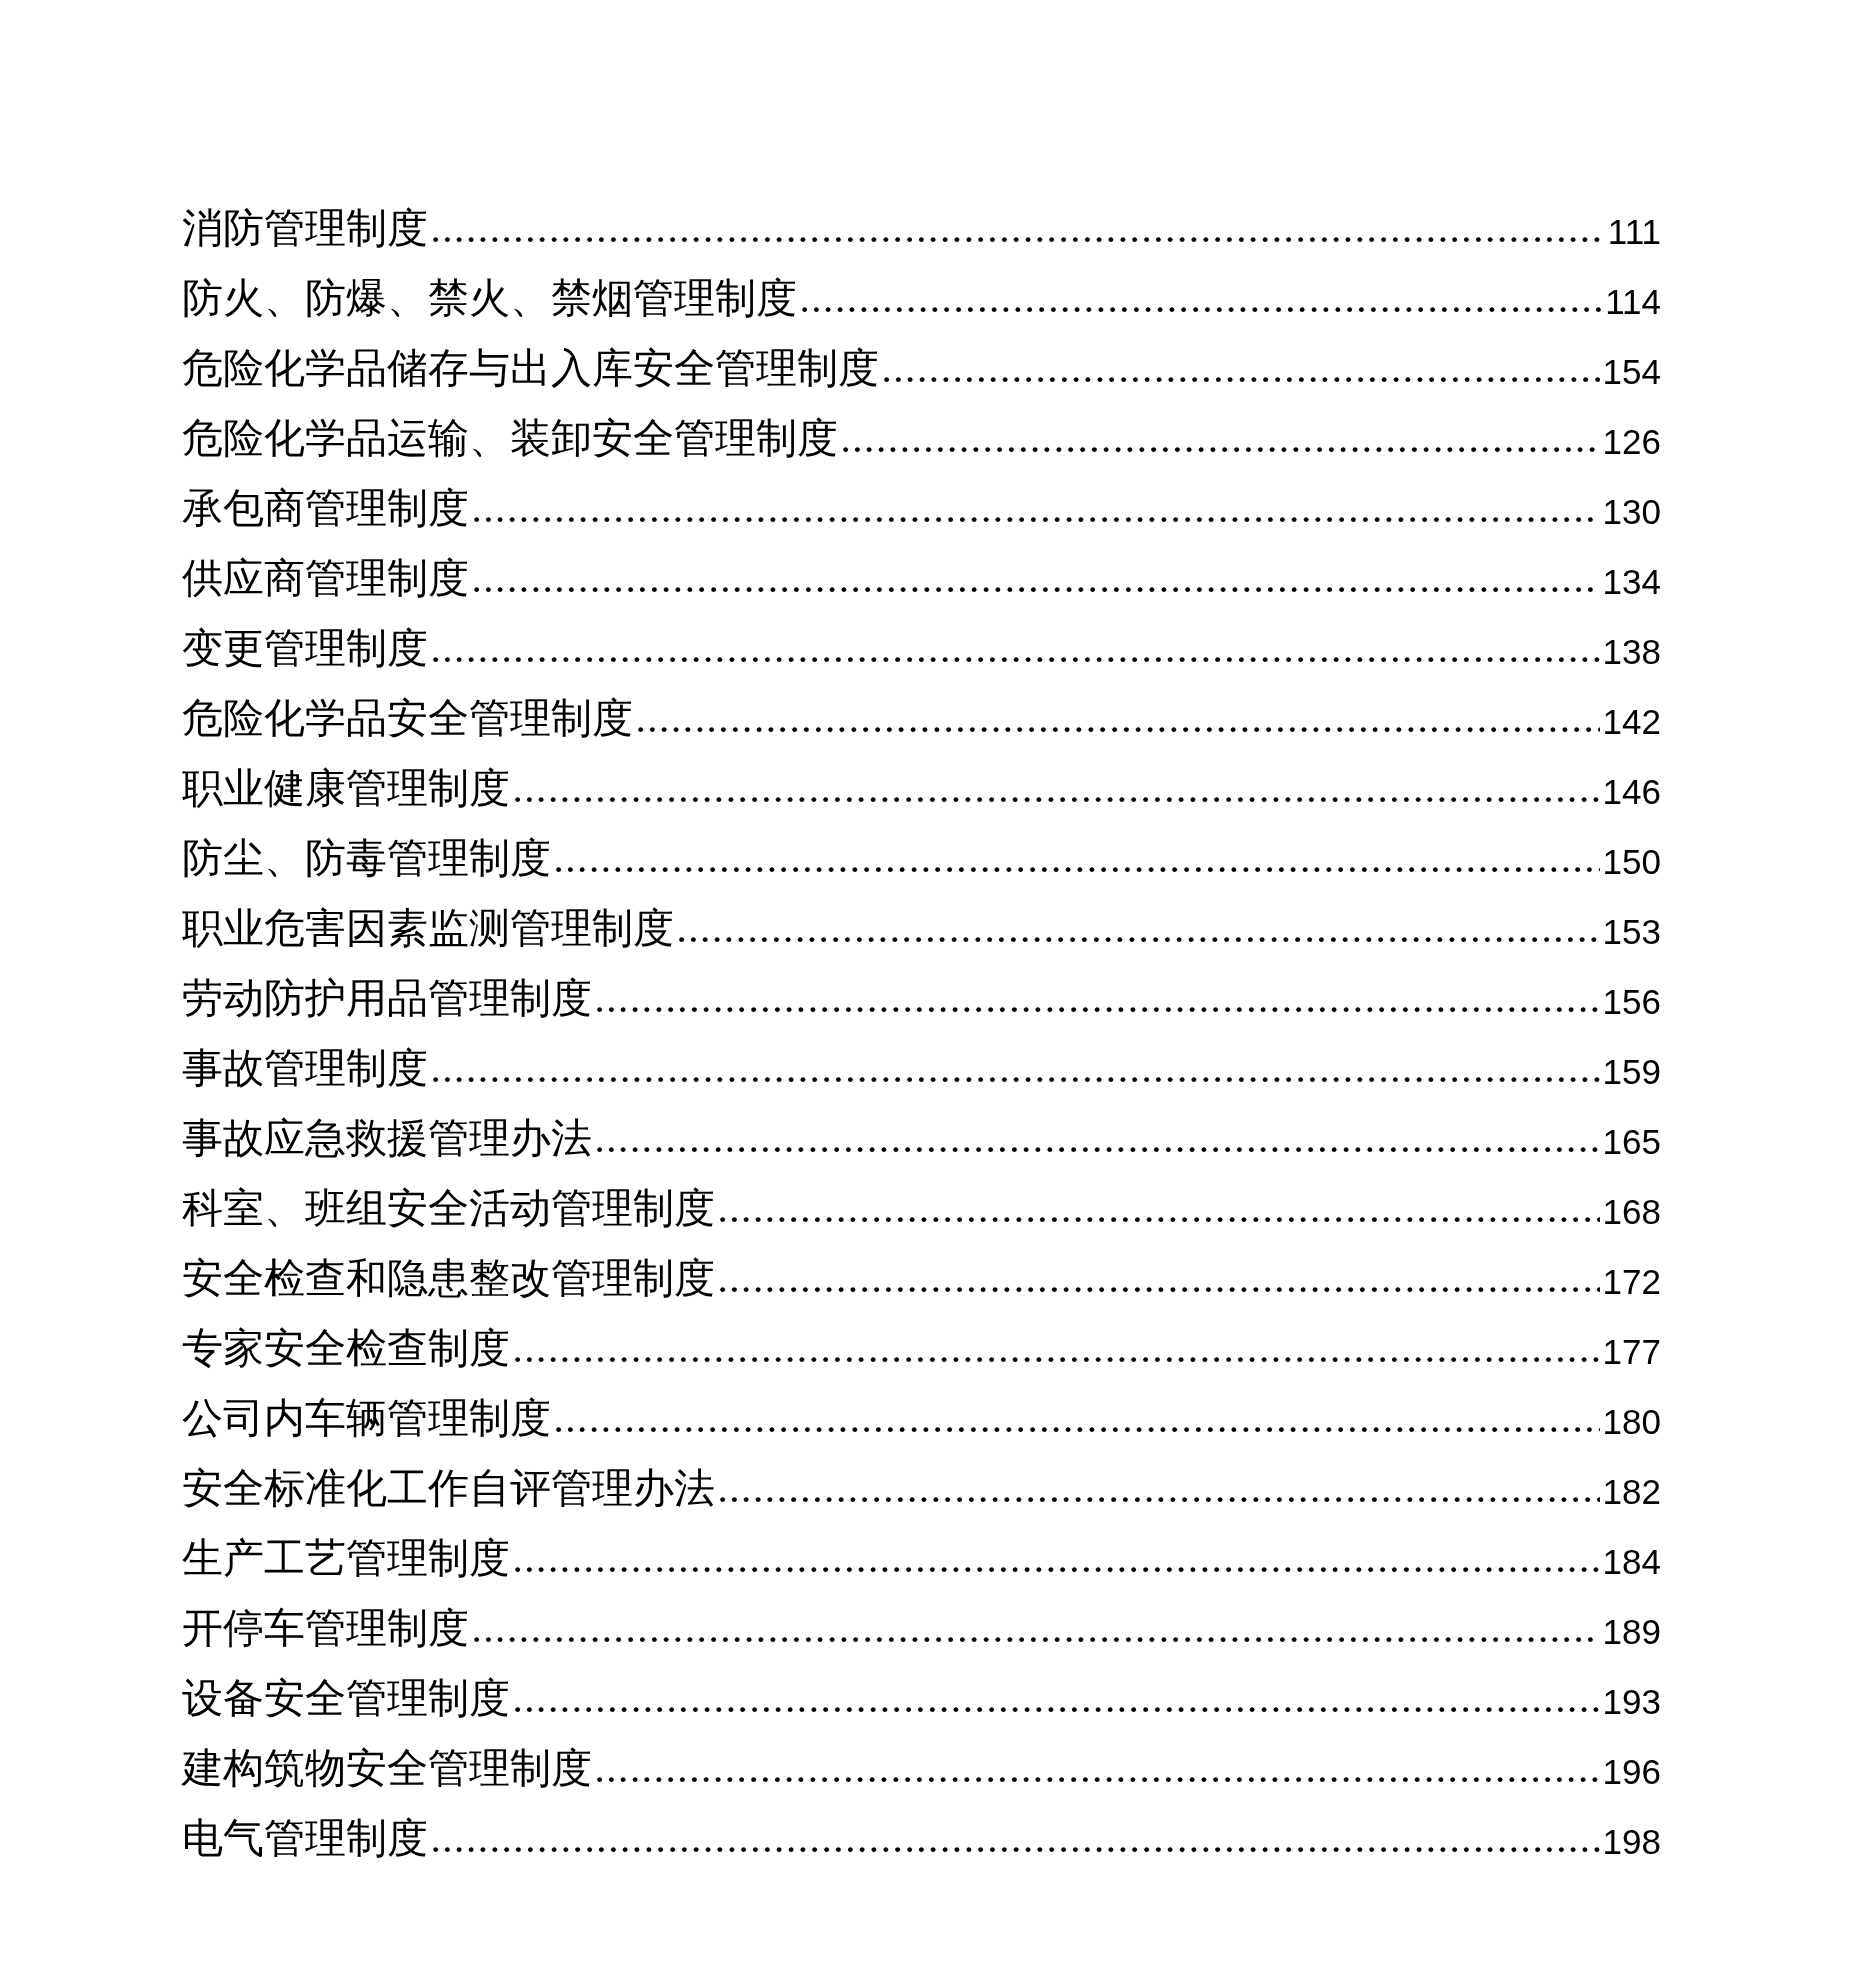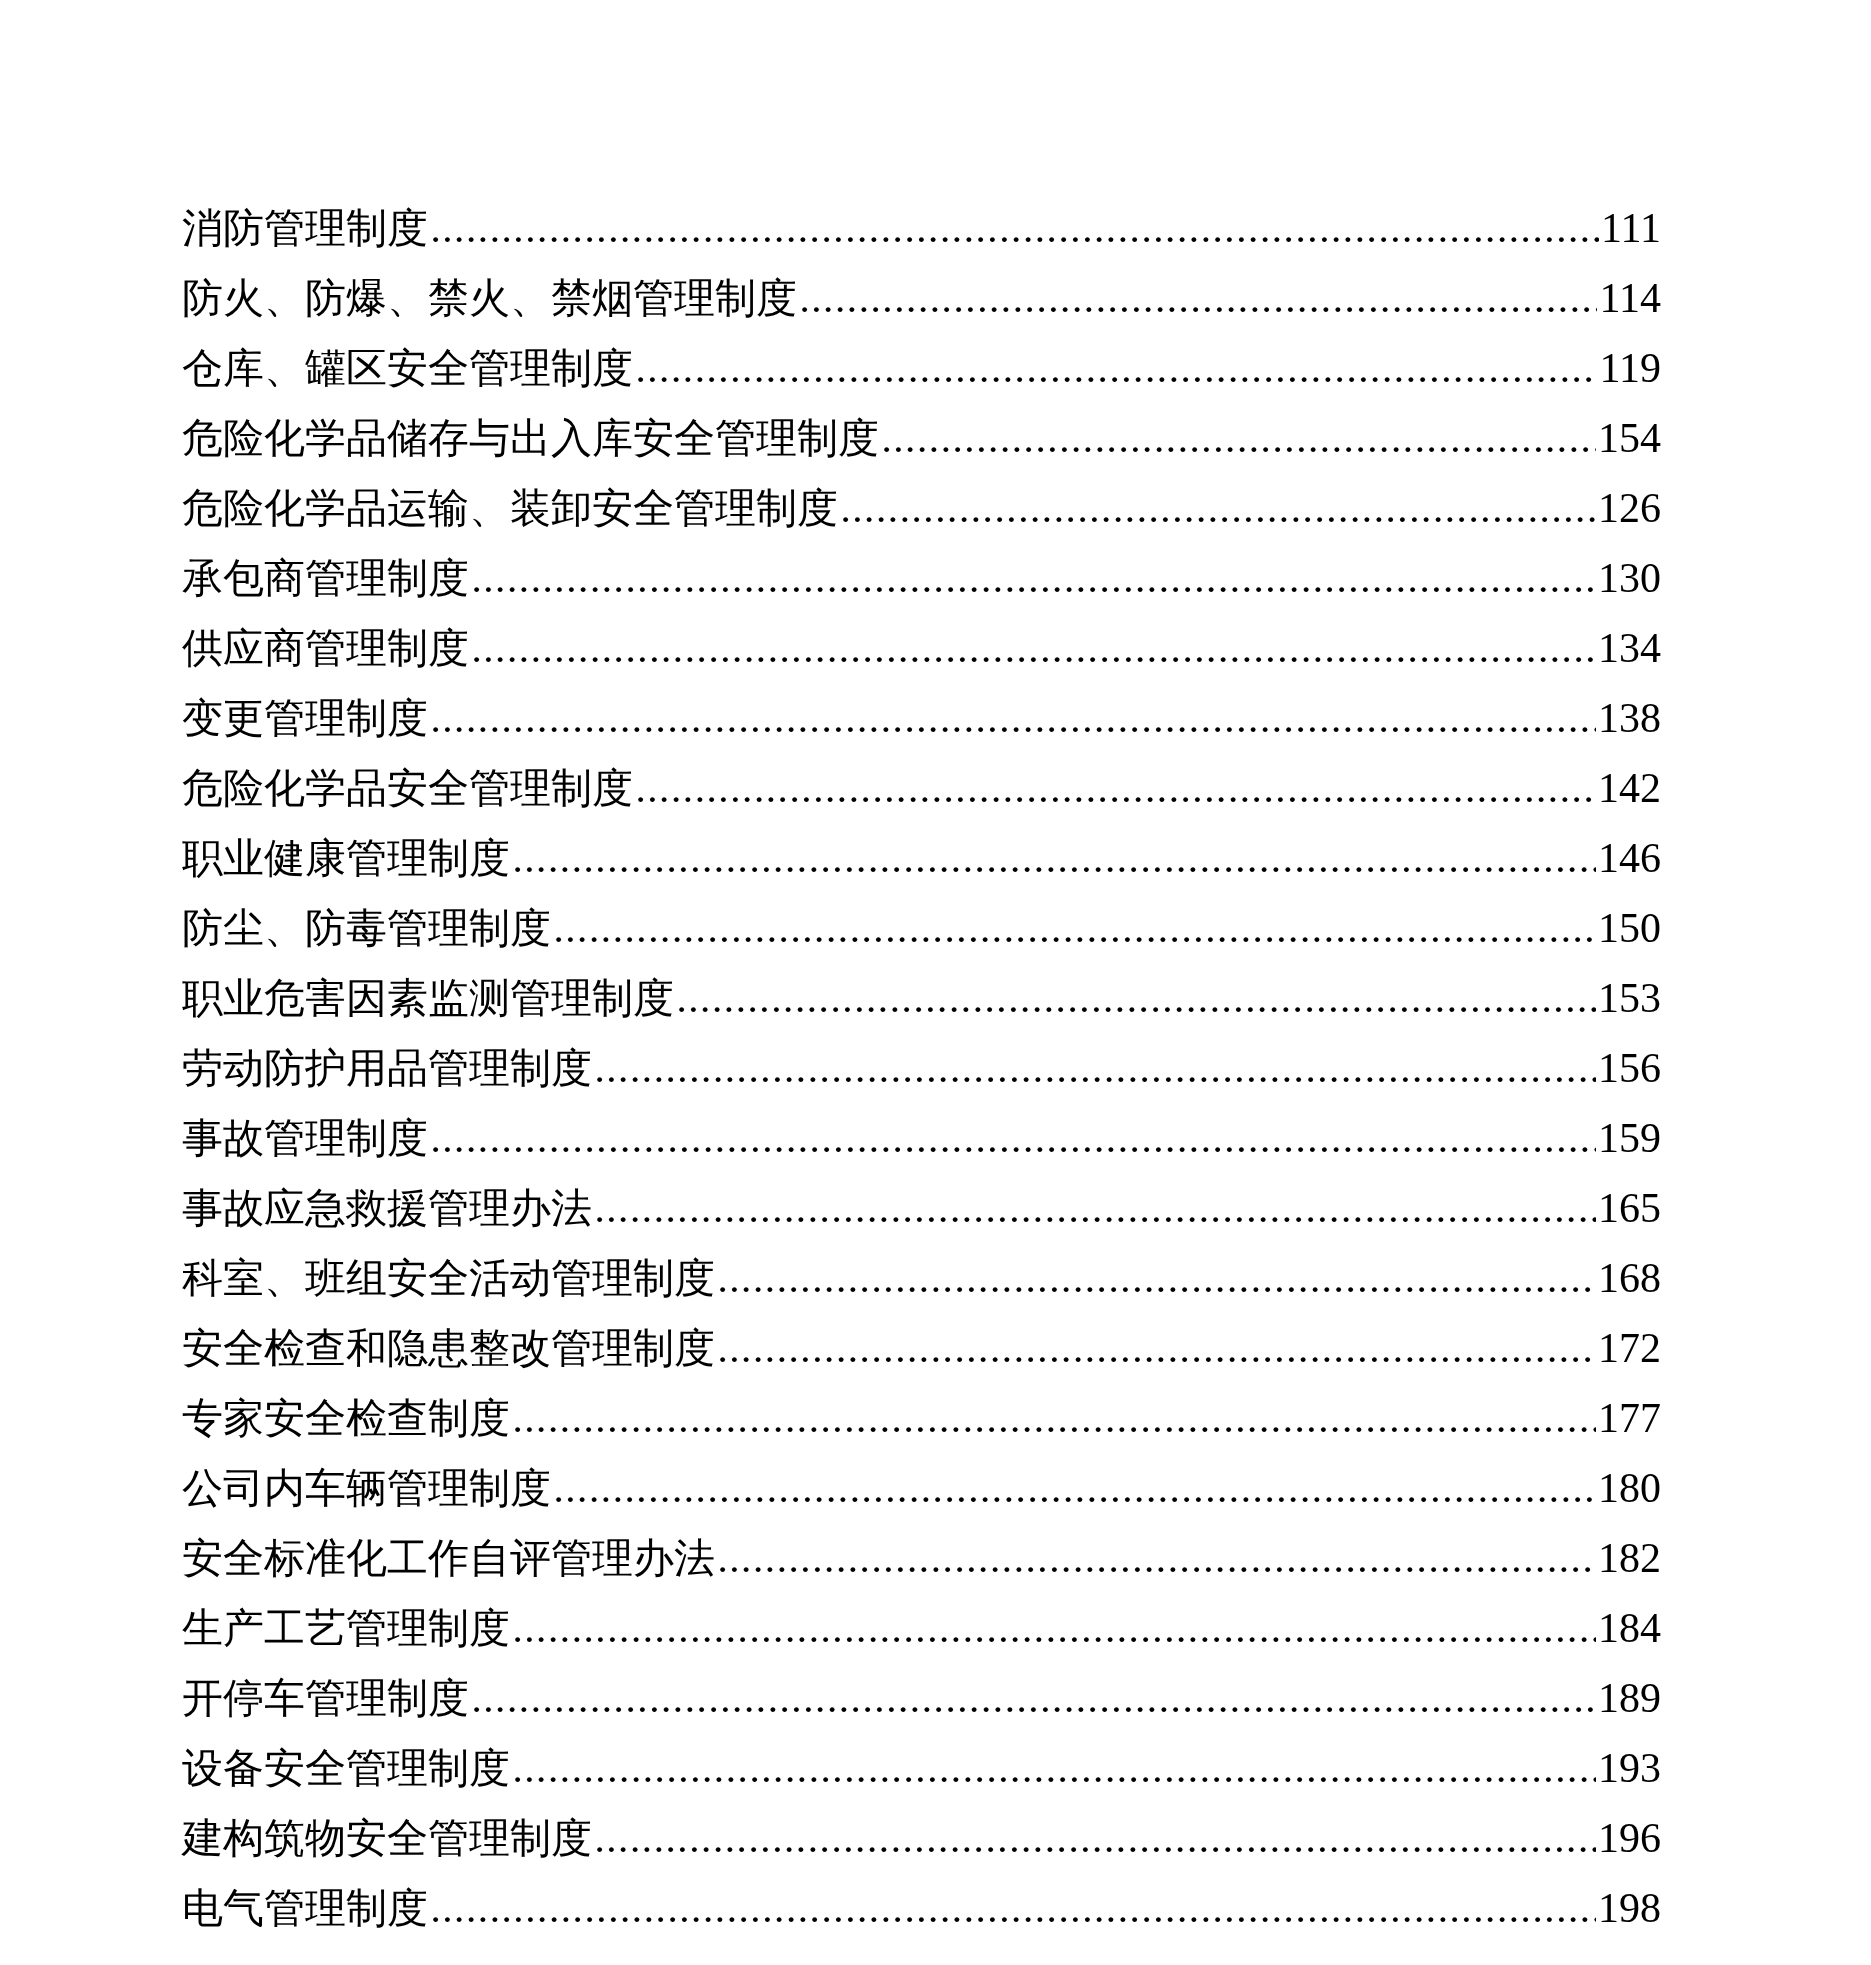--- a/index.html
+++ b/index.html
@@ -13,41 +13,36 @@
   .row .title { white-space: nowrap; flex: 0 0 auto; }
   .row .leader {
     flex: 1 1 auto; overflow: hidden; white-space: nowrap;
     font-family: "Liberation Serif", serif; font-size: 41px;
     letter-spacing: 1.6px; margin: 0 2.4px; color: #000;
   }
   .row .leader::before {
     content: "..............................................................................................................................................................................................................................";
   }
   .row .page {
-    flex: 0 0 auto; font-family: Liberation Serif, serif; font-size: 42px; color: #000;
+    flex: 0 0 auto; font-family: Liberation Sans, sans-serif; font-size: 35px; color: #000;
   }
 </style>
 </head>
 <body>
 
 <div class="toc">
   <div class="row">
       <span class="title">消防管理制度</span>
       <span class="leader"></span>
       <span class="page">111</span>
     </div>
   <div class="row">
       <span class="title">防火、防爆、禁火、禁烟管理制度</span>
       <span class="leader"></span>
       <span class="page">114</span>
-    </div>
-  <div class="row">
-      <span class="title">仓库、罐区安全管理制度</span>
-      <span class="leader"></span>
-      <span class="page">119</span>
     </div>
   <div class="row">
       <span class="title">危险化学品储存与出入库安全管理制度</span>
       <span class="leader"></span>
       <span class="page">154</span>
     </div>
   <div class="row">
       <span class="title">危险化学品运输、装卸安全管理制度</span>
       <span class="leader"></span>
       <span class="page">126</span>

